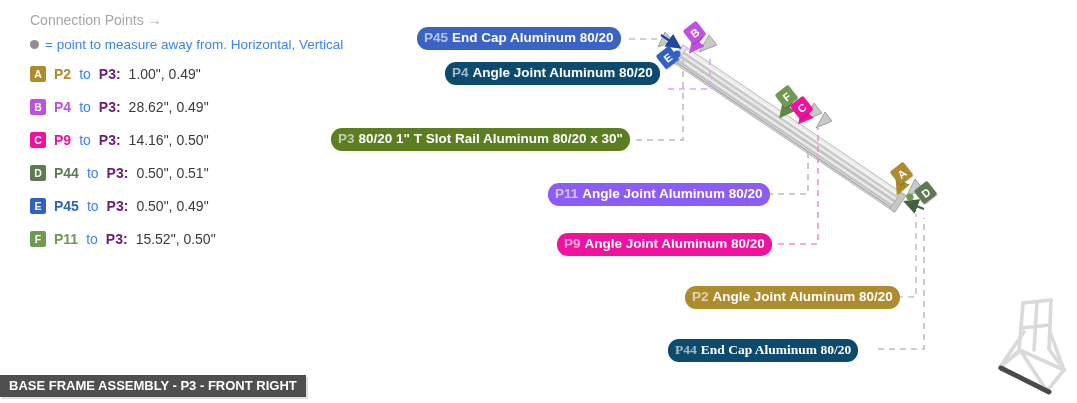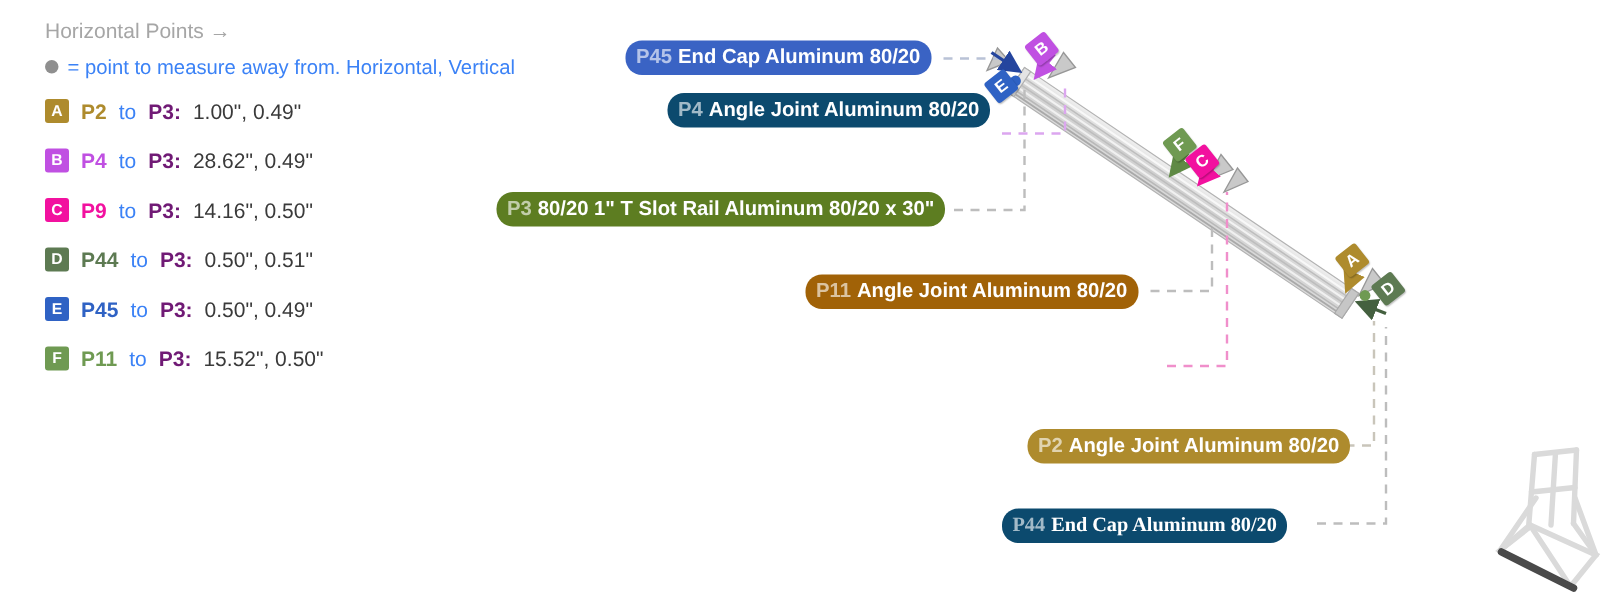--- a/index.html
+++ b/index.html
@@ -25,21 +25,21 @@
   .tx-a{color:#ae8b2d}.tx-b{color:#c050e2}.tx-c{color:#f2119f}
   .tx-d{color:#5d7a52}.tx-e{color:#2f62c4}.tx-f{color:#6f9a52}
 
   
   .callout{position:absolute;color:#fff;font-weight:bold;font-size:13.5px;line-height:16px;
     padding:3px 7px 4px 7px;white-space:nowrap;border-radius:11px;}
   .callout .pfx{color:rgba(255,255,255,0.62);margin-right:4px;}
   .co-p45{background:#3a63c4;left:417px;top:27px;}
   .co-p4{background:#0c4a6e;left:445px;top:62px;}
   .co-p3{background:#5d7d21;left:331px;top:128px;}
-  .co-p11{background:#a16207;left:537px;top:183px;}
+  .co-p11{background:#8b5cf6;left:548px;top:183px;}
   .co-p9{background:#f2119f;left:557px;top:233px;}
   .co-p2{background:#ae8b2d;left:685px;top:286px;}
   .co-p44{background:#0c4a6e;left:668px;top:339px;font-family:Liberation Serif, serif;}
 
   
   .pt-badge{position:absolute;width:17px;height:17px;border-radius:2px;color:#fff;font-weight:bold;
     font-size:11px;display:flex;align-items:center;justify-content:center;
     transform:rotate(-38deg);box-shadow:0 1px 1px rgba(0,0,0,0.25);}
   .pt-e{left:659px;top:49px;background:#2f62c4;}
   .pt-b{left:686px;top:24px;background:#c050e2;}
@@ -139,21 +139,21 @@
       <line x1="1019" y1="352" x2="1000" y2="367"></line>
       <line x1="1049" y1="349" x2="1064" y2="370"></line>
       <line x1="1020" y1="350" x2="1047" y2="391"></line>
       <line x1="1000" y1="367" x2="1024" y2="332"></line>
       <line x1="1064" y1="370" x2="1050" y2="332"></line>
       <line x1="1001" y1="368" x2="1049" y2="392" stroke="#4a4a4a" stroke-width="5"></line>
     </g>
   </svg>
 
   <div class="legend">
-    <div class="legend-title">Horizontal Points →</div>
+    <div class="legend-title">Connection Points →</div>
     <div class="legend-note">
       <span class="dot"></span>
       <span>= point to measure away from. Horizontal, Vertical</span>
     </div>
 
     <div class="legend-row">
       <span class="badge bg-a">A</span>
       <span class="part tx-a">P2</span>
       <span class="to">to</span>
       <span class="ref">P3:</span>
@@ -200,29 +200,33 @@
     <span class="pfx">P45</span><span>End Cap Aluminum 80/20</span>
   </div>
   <div class="callout co-p4">
     <span class="pfx">P4</span><span>Angle Joint Aluminum 80/20</span>
   </div>
   <div class="callout co-p3">
     <span class="pfx">P3</span><span>80/20 1" T Slot Rail Aluminum 80/20 x 30"</span>
   </div>
   <div class="callout co-p11">
     <span class="pfx">P11</span><span>Angle Joint Aluminum 80/20</span>
+  </div>
+  <div class="callout co-p9">
+    <span class="pfx">P9</span><span>Angle Joint Aluminum 80/20</span>
   </div>
   <div class="callout co-p2">
     <span class="pfx">P2</span><span>Angle Joint Aluminum 80/20</span>
   </div>
   <div class="callout co-p44">
     <span class="pfx">P44</span><span>End Cap Aluminum 80/20</span>
   </div>
 
   <div class="pt-badge pt-e">E</div>
   <div class="pt-badge pt-b">B</div>
   <div class="pt-badge pt-f">F</div>
   <div class="pt-badge pt-c">C</div>
   <div class="pt-badge pt-a">A</div>
   <div class="pt-badge pt-d">D</div>
 
+  <div class="title-bar">BASE FRAME ASSEMBLY - P3 - FRONT RIGHT</div>
 
 </div>
 
 </body></html>

